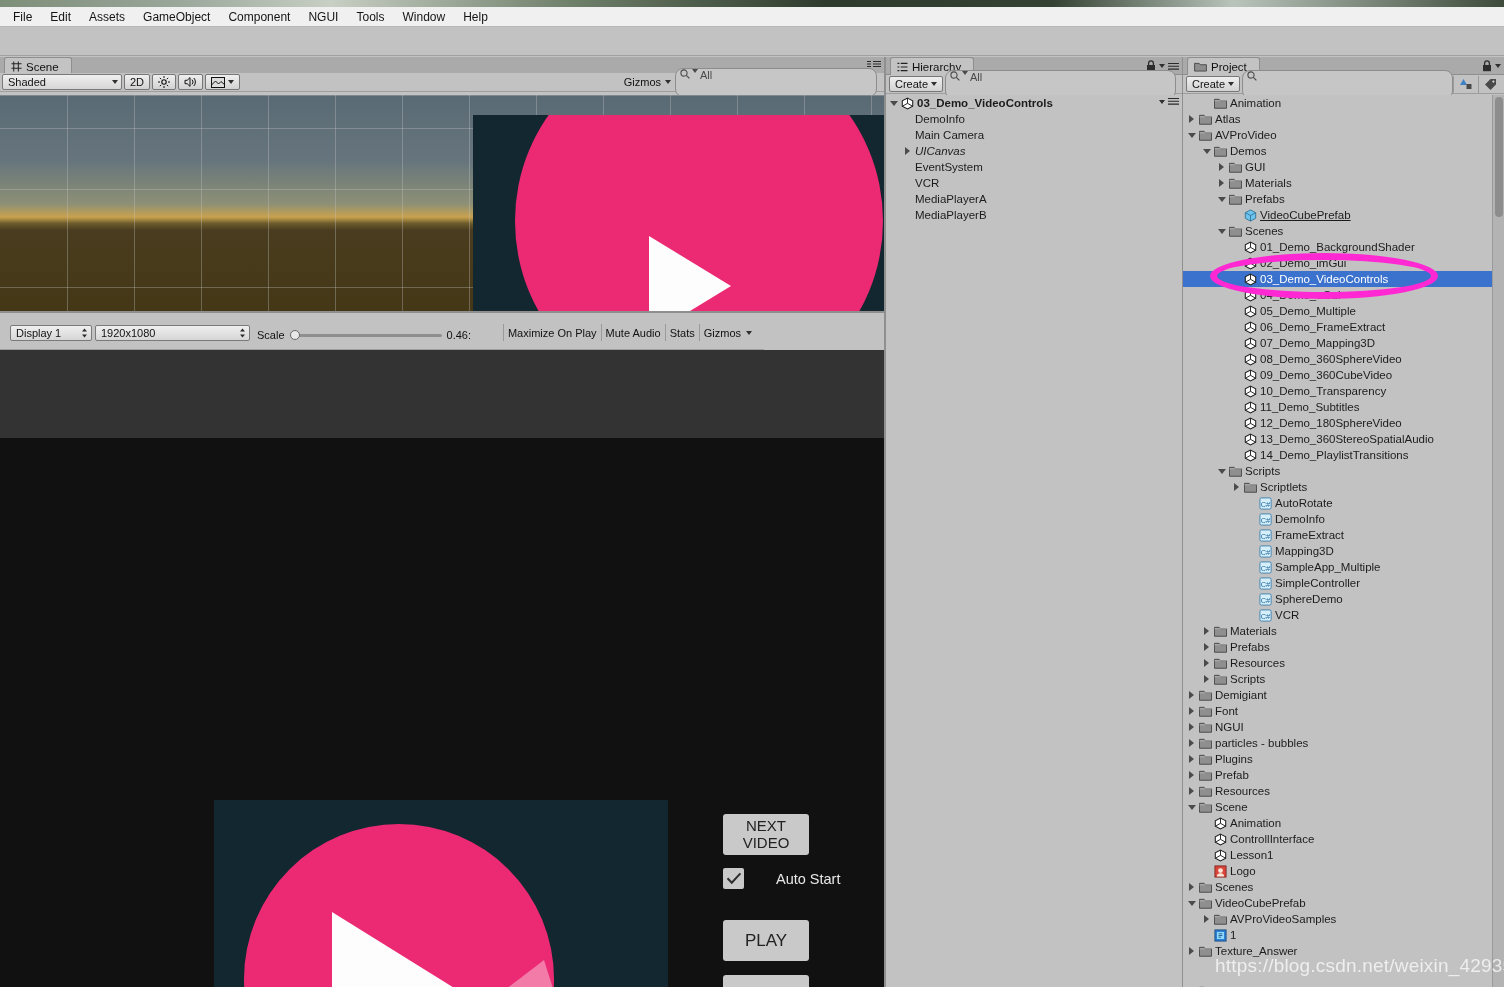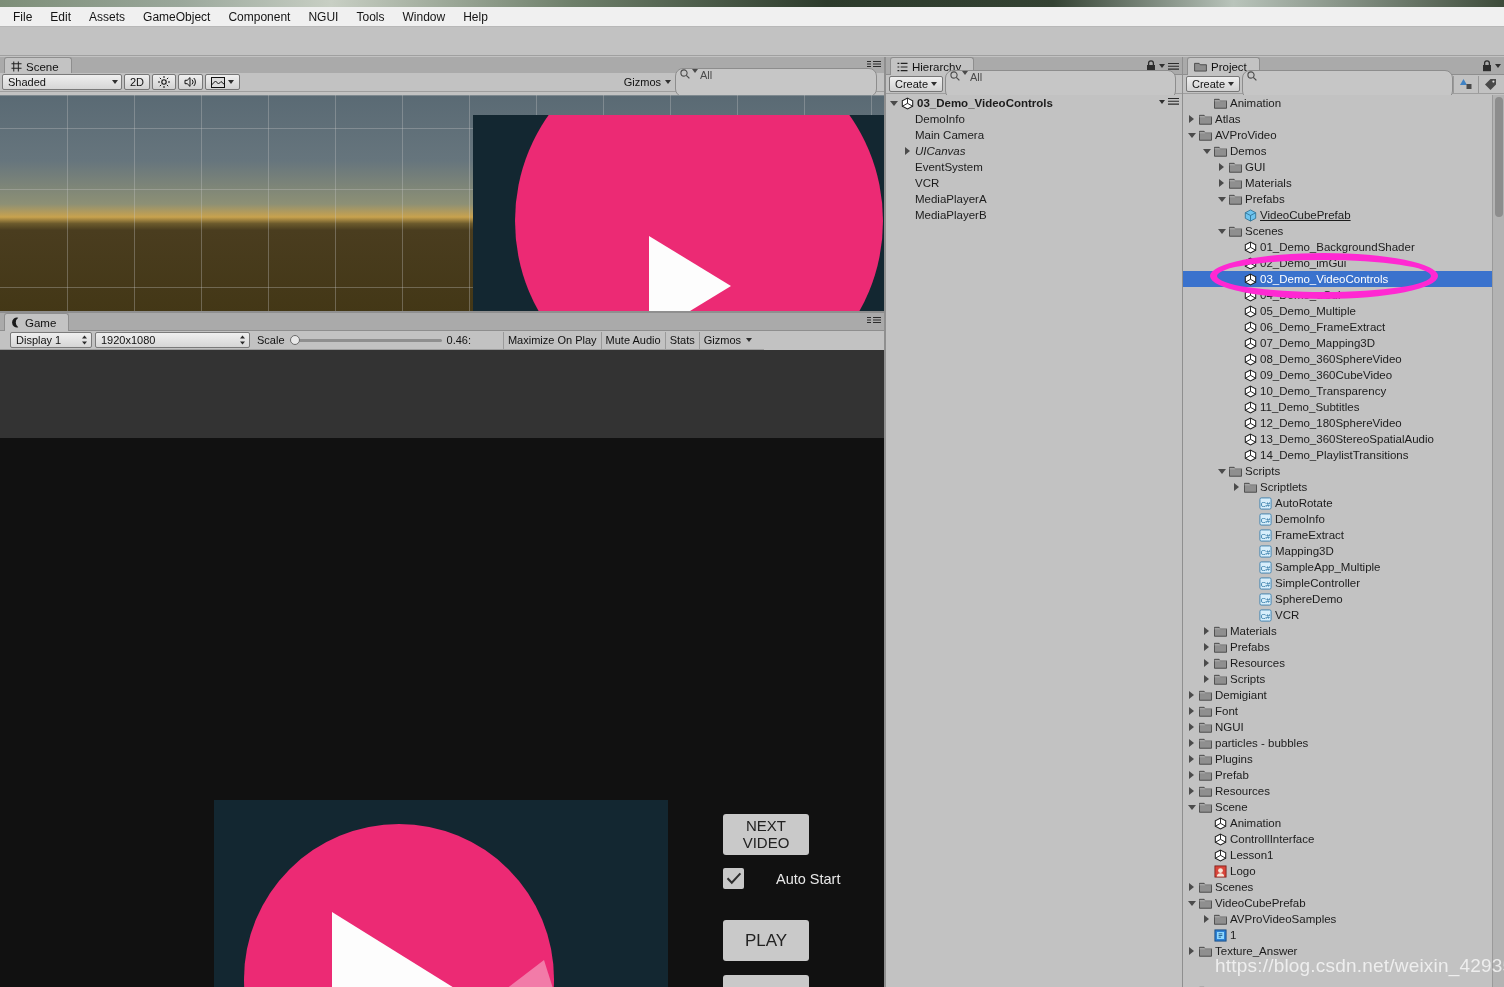--- a/index.html
+++ b/index.html
@@ -392,35 +392,21 @@
           <div class="grid-h" style="top: 192px;"></div>
         </div>
       <div class="video-quad">
         <div class="vq-circle"></div>
         <div class="vq-tri"></div>
       </div>
     </div>
   </div>
 
   <div class="panel" id="game-panel">
-    <div class="tabstrip">
-      <div class="tab">
-        <svg width="10" height="11" viewBox="0 0 11 12">
-            <path d="M8 0.8A5.4 5.4 0 1 0 8 11.2 6.3 6.3 0 0 1 8 0.8z" fill="#1a1a1a"></path>
-          </svg>
-        <span>Game</span>
-      </div>
-      <div class="tab-right">
-        <svg width="14" height="9" viewBox="0 0 14 9">
-            <path d="M0 1.5h4M0 4h4M0 6.5h4" stroke="#2a2a2a" stroke-width="1"></path>
-            <path d="M6 1.5h8M6 4h8M6 6.5h8" stroke="#2a2a2a" stroke-width="1.1"></path>
-          </svg>
-      </div>
-    </div>
-    <div class="subbar" style="position:absolute; left:0; top:18px; width:764px; padding:8px;">
+    <div class="subbar" style="position:absolute; left:0; top:18px; width:764px; padding:8px;align-items:flex-end;">
       <div class="dropdown" style="width:82px; margin-left:2px;">
         <span>Display 1</span>
         <svg width="7" height="10" viewBox="0 0 7 10">
             <path d="M3.5 0.5l2.5 3h-5zM3.5 9.5l2.5-3h-5z" fill="#2a2a2a"></path>
           </svg>
       </div>
       <div class="dropdown" style="width:155px; margin-left:3px;">
         <span>1920x1080</span>
         <svg width="7" height="10" viewBox="0 0 7 10">
             <path d="M3.5 0.5l2.5 3h-5zM3.5 9.5l2.5-3h-5z" fill="#2a2a2a"></path>

